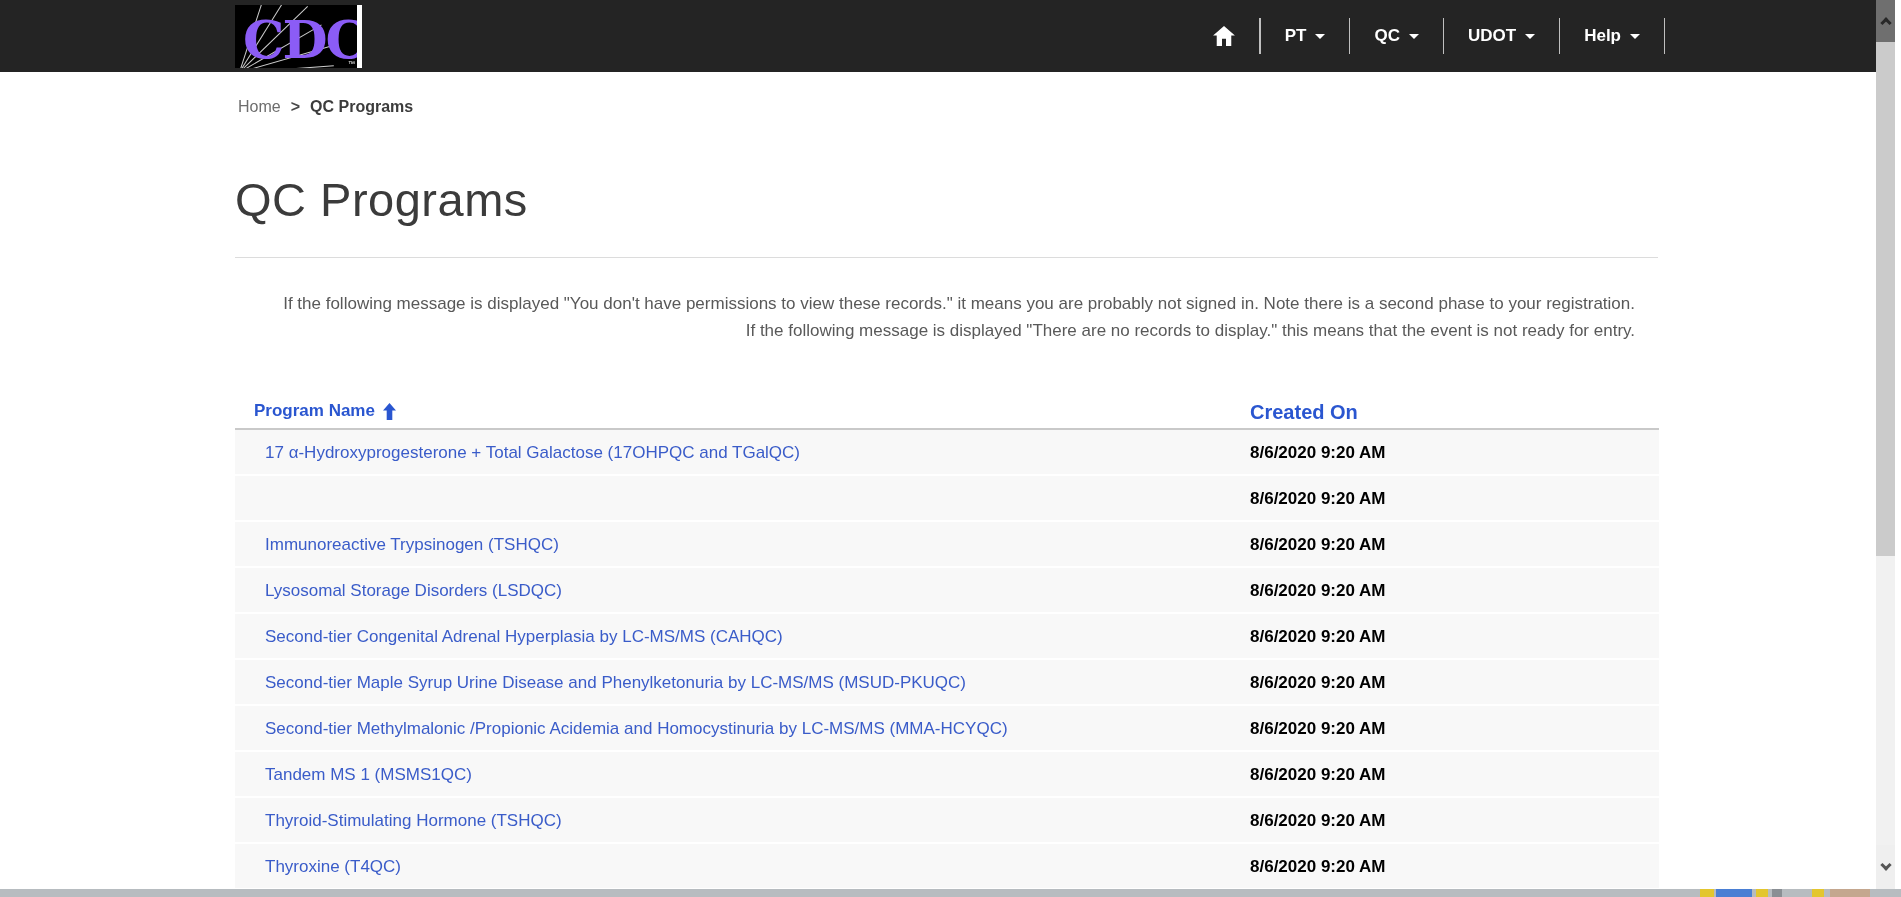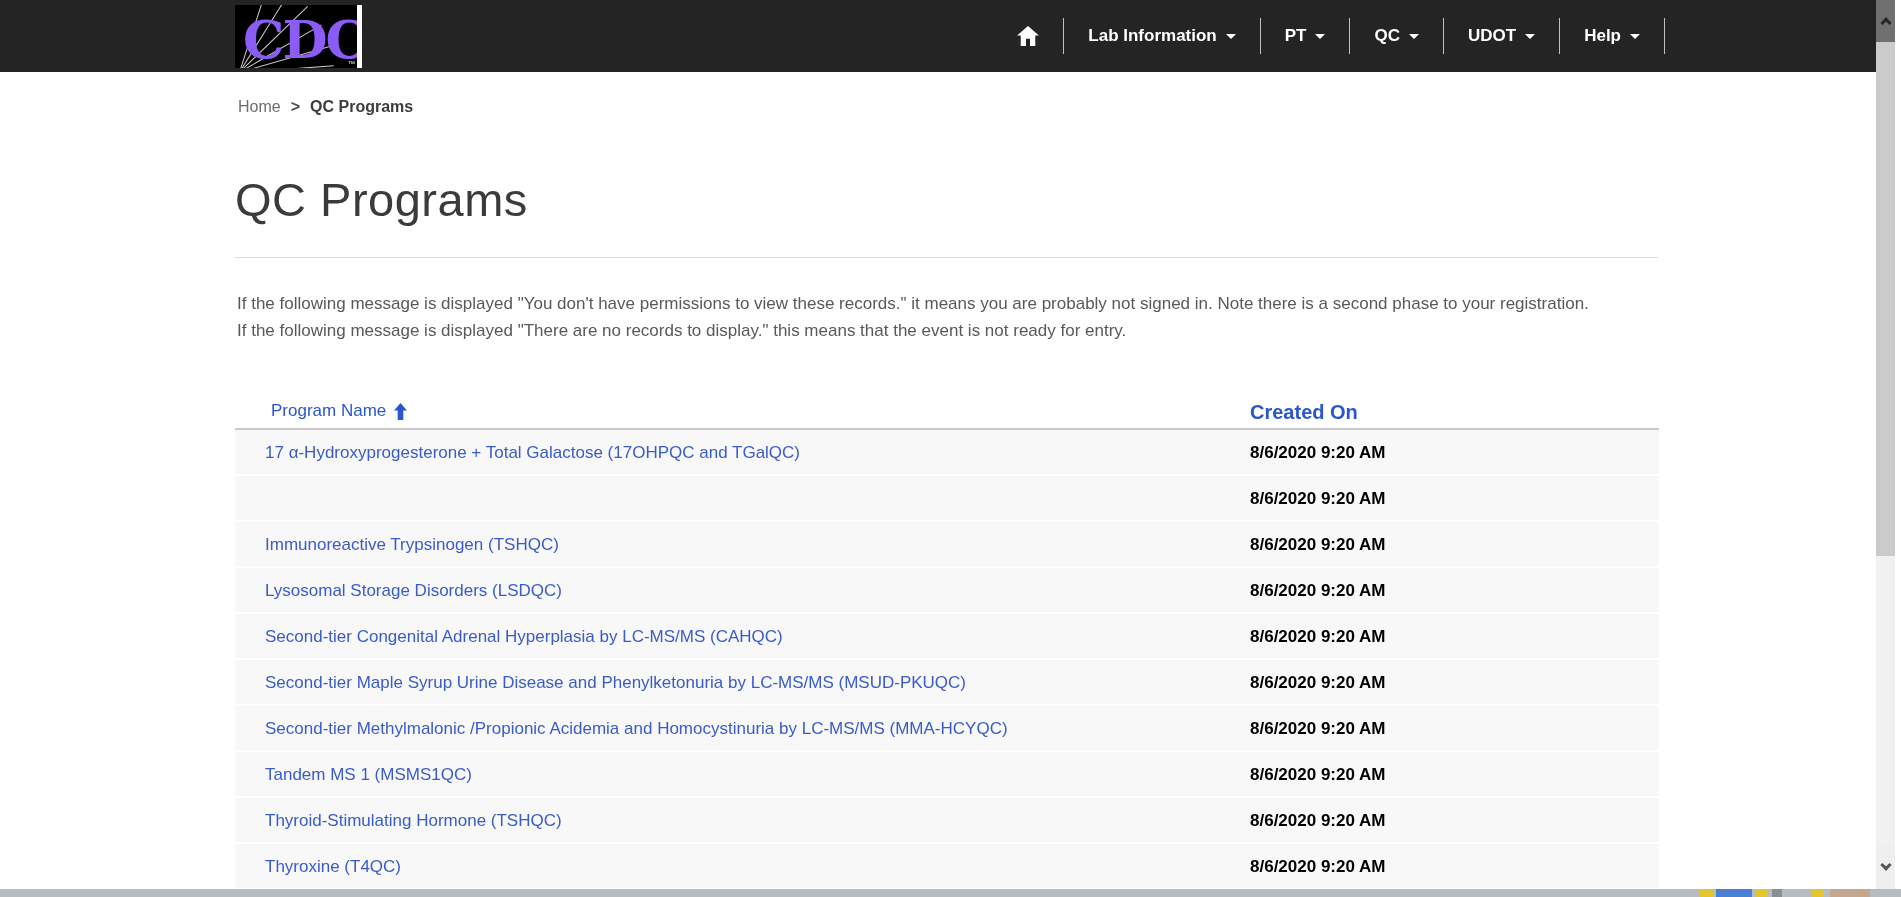--- a/index.html
+++ b/index.html
@@ -32,26 +32,26 @@
   .breadcrumb .sep { margin:0 10px; color:#4a4a4a; font-weight:bold; }
   .breadcrumb .current { color:#3c3c3c; font-weight:bold; }
 
   
   .page-title { position:absolute; left:235px; top:172px; font-size:47px; font-weight:300;
                 color:#3b3b3b; letter-spacing:0.5px; }
   .title-divider { position:absolute; left:235px; top:257px; width:1423px; height:1px; background:#dcdcdc; }
 
   
   .notices { position:absolute; left:237px; top:291px; width:1398px; font-size:17px;
-             color:#595959; line-height:26.5px; }
+             color:#595959; line-height:26.5px;text-align:right; }
 
   
   .qc-table { position:absolute; left:235px; top:392px; width:1424px; }
   .thead { position:relative; height:38px; border-bottom:2px solid #c9c9c9; }
-  .th-name { position:absolute; left:36px; top:9px; color:#2a56d0; font-weight:normal; font-size:17px;
+  .th-name { position:absolute; left:19px; top:9px; color:#2a56d0; font-weight:bold; font-size:17px;
              display:flex; align-items:center; cursor:pointer; }
   .sort-arrow { margin-left:8px; display:inline-block; }
   .th-created { position:absolute; left:1015px; top:9px; color:#2a56d0; font-weight:bold;
              font-size:20px; cursor:pointer; }
   .trow { position:relative; height:46px; background:#f8f8f8; border-bottom:2px solid #ffffff; }
   .trow a.prog { position:absolute; left:30px; top:13px; font-size:17px; color:#3a5cc9;
              text-decoration:none; cursor:pointer; white-space:nowrap; }
   .trow .date { position:absolute; left:1015px; top:13px; font-size:17px; color:#000000;font-weight:bold; }
 
   
@@ -88,24 +88,20 @@
   </div>
 
   <div class="nav-menu">
     <div class="nav-item">
       <svg class="home-svg" viewBox="0 0 24 22">
         <path d="M12 0 L24 10.5 H20 V22 H14.2 V14 H9.8 V22 H4 V10.5 H0 Z"></path>
       </svg>
     </div>
     <div class="nav-sep"></div>
 
-    <div class="nav-item">
-      <span>Lab Information</span>
-      <span class="caret"></span>
-    </div>
     <div class="nav-sep"></div>
 
     <div class="nav-item">
       <span>PT</span>
       <span class="caret"></span>
     </div>
     <div class="nav-sep"></div>
 
     <div class="nav-item">
       <span>QC</span>

